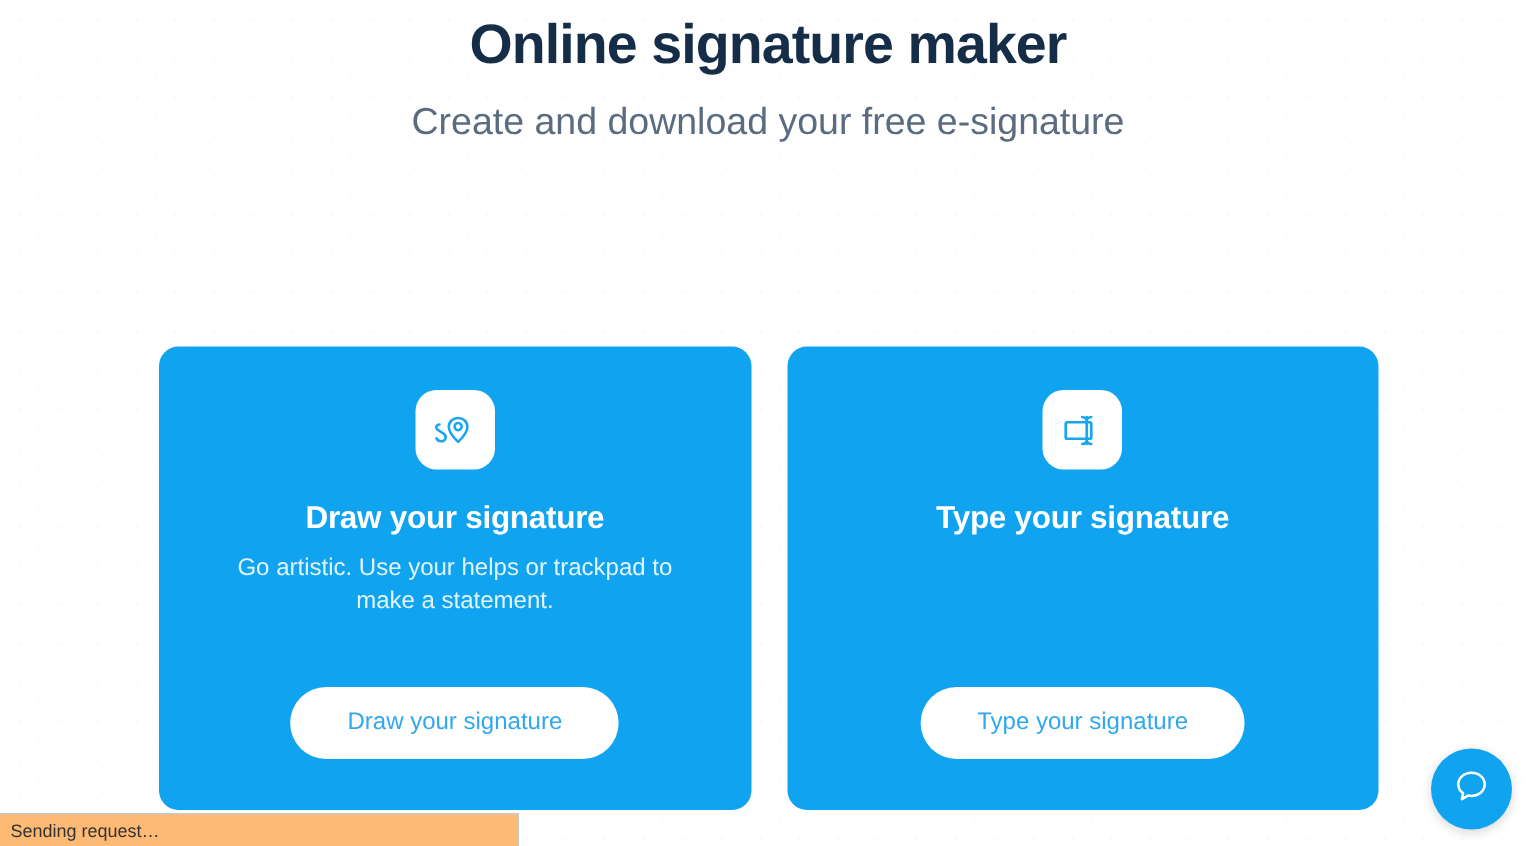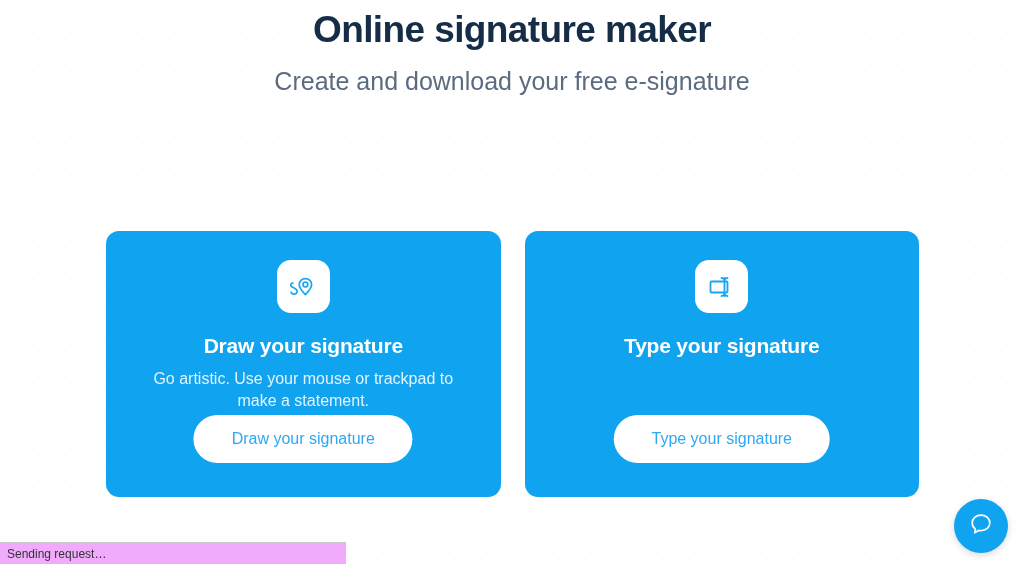--- a/index.html
+++ b/index.html
@@ -64,21 +64,21 @@
     position: absolute;
     left: 106px;
     top: 231px;
     width: 813px;
     display: flex;
     flex-direction: row;
     gap: 24px;
   }
   .card {
     width: 395px;
-    height: 266px;
+    height: 309px;
     background: #0fa3f0;
     border-radius: 13px;
     box-sizing: border-box;
     padding: 29px 24px 0 24px;
     display: flex;
     flex-direction: column;
     align-items: center;
     overflow: hidden;
     position: relative;
   }
@@ -147,21 +147,21 @@
     box-shadow: 0 2px 7px rgba(0,0,0,0.16);
   }
 
   
   .status-bar {
     position: absolute;
     left: 0;
     bottom: 0;
     width: 346px;
     height: 22px;
-    background: #f0abfc;
+    background: #fdba74;
     border-top: 1px solid #c9c9c9;
     border-right: 1px solid #c9c9c9;
     box-sizing: border-box;
     display: flex;
     align-items: center;
     padding-left: 7px;
     font-size: 12px;
     color: #333333;
     font-family: "Liberation Sans", "DejaVu Sans", sans-serif;
     margin-top: 39px;
@@ -179,21 +179,21 @@
 
     <div class="card">
       <div class="icon-tile">
         <svg width="34" height="34" viewBox="0 0 34 34" aria-hidden="true">
           <path d="M7 13 C5.2 13 4.2 14.6 5.1 15.9 C6.0 17.2 9.4 18.4 10.6 19.9 C12.0 21.6 10.6 24.2 8.2 24.2 C6.6 24.2 5.4 23.3 5.0 22.2" fill="none" stroke="#19a6f0" stroke-width="1.7" stroke-linecap="round"></path>
           <path d="M19.4 8.6 C22.9 8.6 25.6 11.2 25.6 14.6 C25.6 18.6 21.6 22.4 19.4 24.6 C17.2 22.4 13.2 18.6 13.2 14.6 C13.2 11.2 15.9 8.6 19.4 8.6 Z" fill="none" stroke="#19a6f0" stroke-width="1.7" stroke-linejoin="round"></path>
           <circle cx="19.4" cy="14.4" r="2.4" fill="none" stroke="#19a6f0" stroke-width="1.7"></circle>
         </svg>
       </div>
       <h2 class="card-title">Draw your signature</h2>
-      <p class="card-text">Go artistic. Use your mouse or trackpad to make a statement.</p>
+      <p class="card-text">Go artistic. Use your helps or trackpad to make a statement.</p>
       <button class="card-button">Draw your signature</button>
     </div>
 
     <div class="card">
       <div class="icon-tile">
         <svg width="34" height="34" viewBox="0 0 34 34" aria-hidden="true">
           <rect x="5.5" y="11.5" width="17" height="11" rx="1" fill="none" stroke="#19a6f0" stroke-width="1.8"></rect>
           <line x1="19.5" y1="8" x2="19.5" y2="26" stroke="#19a6f0" stroke-width="1.8" stroke-linecap="round"></line>
           <path d="M16.5 8 C17.6 8 18.6 8.6 19.5 9.6 C20.4 8.6 21.4 8 22.5 8" fill="none" stroke="#19a6f0" stroke-width="1.8" stroke-linecap="round"></path>
           <path d="M16.5 26 C17.6 26 18.6 25.4 19.5 24.4 C20.4 25.4 21.4 26 22.5 26" fill="none" stroke="#19a6f0" stroke-width="1.8" stroke-linecap="round"></path>

